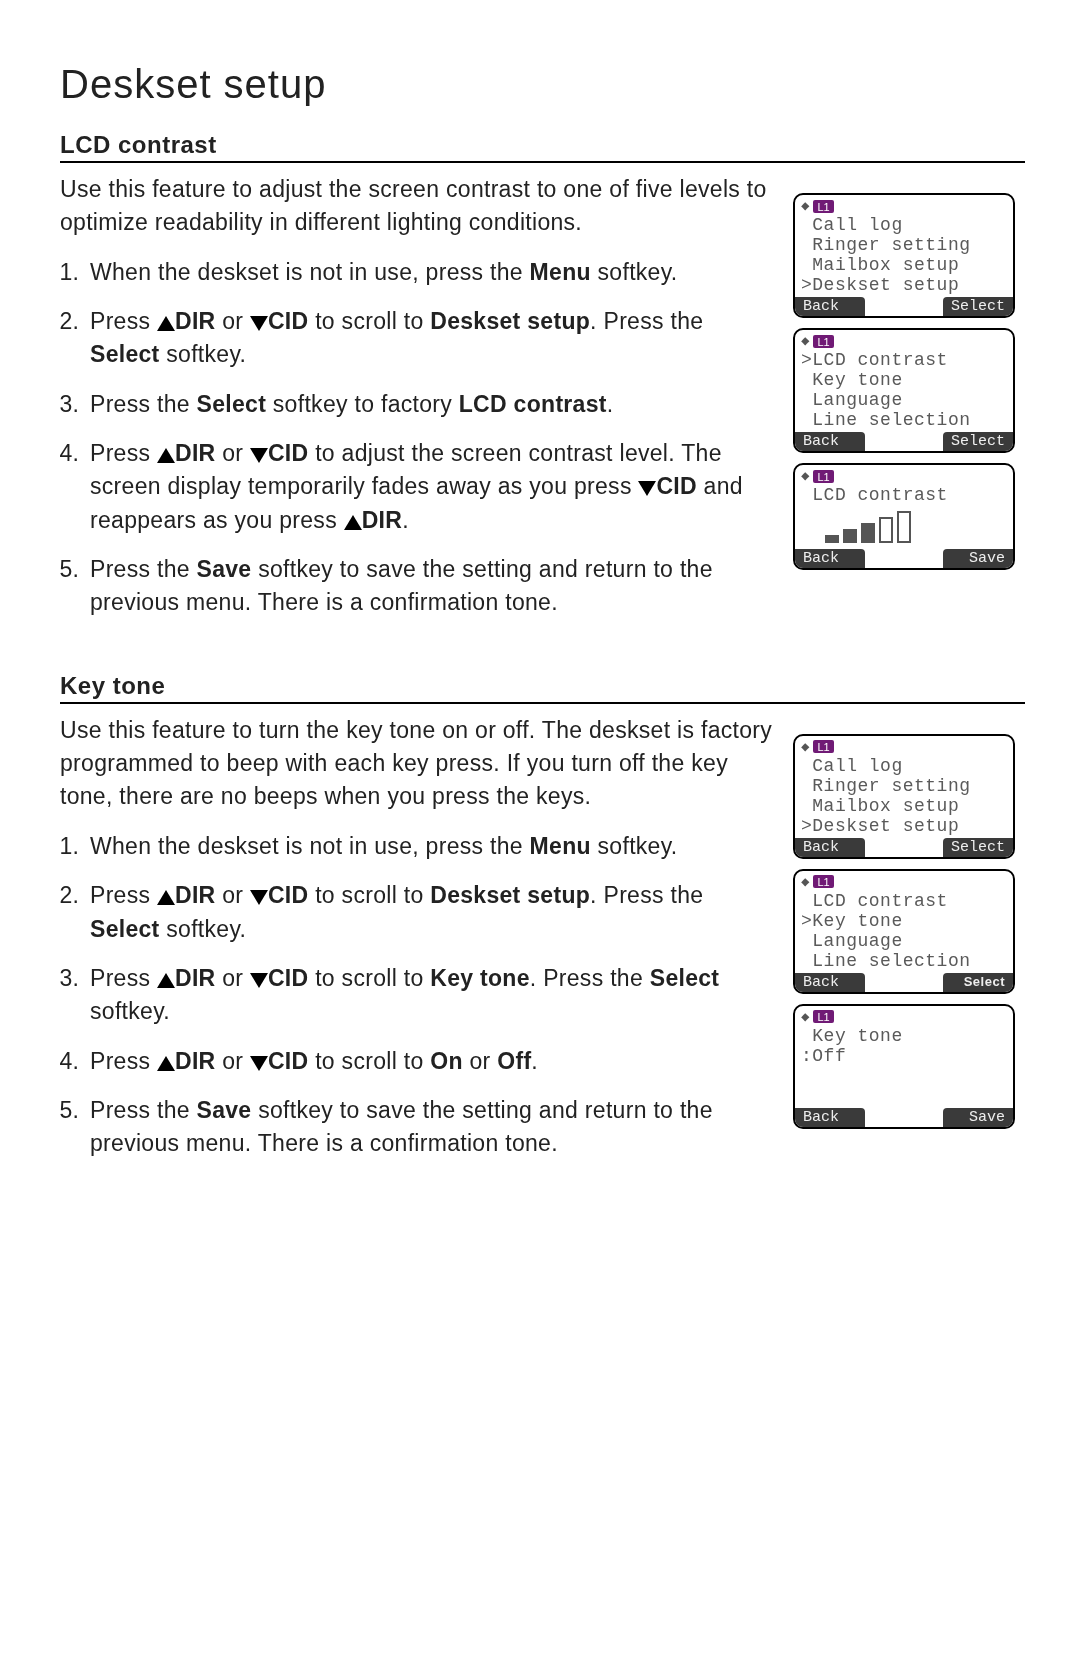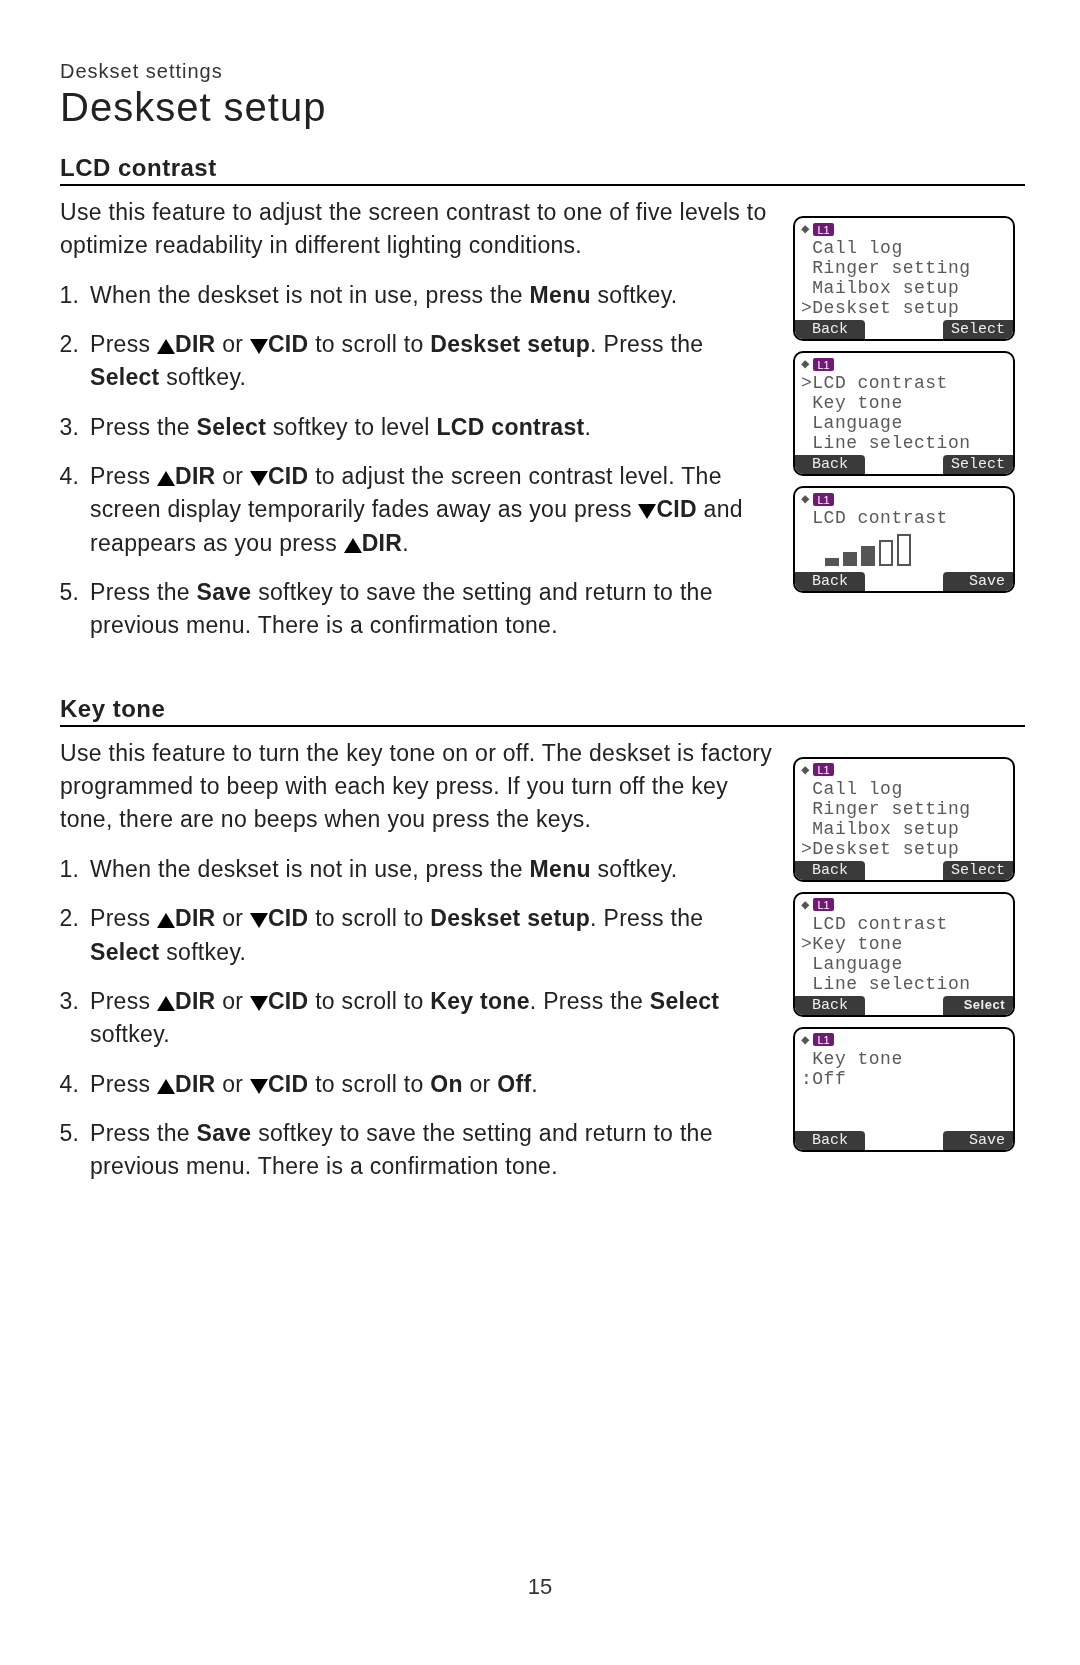--- a/index.html
+++ b/index.html
@@ -131,21 +131,21 @@
     border-bottom-right-radius: 8px;
     overflow: hidden;
   }
   .sk {
     background: #3a3a3a;
     color: #eee;
     font-size: 15px;
     padding: 1px 8px 1px 8px;
     font-family: "Courier New", monospace;
     min-width: 54px;
-    text-align: center;
+    text-align: left;
   }
   .sk.right { text-align: right; border-top-left-radius: 4px; }
   .sk.left { border-top-right-radius: 4px; }
   .sk.bold {
     font-family: Verdana, sans-serif;
     font-weight: 700;
     font-size: 13px;
     letter-spacing: 0.5px;
   }
   .bars {
@@ -167,37 +167,36 @@
     left: 0; right: 0;
     text-align: center;
     font-size: 22px;
     color: #333;
   }
 </style>
 </head>
 <body>
 
 <div class="page">
-  <div class="prehead">Deskset settings</div>
   <div class="title">Deskset setup</div>
 
   <div class="subhead">LCD contrast</div>
 
   <div class="content-row">
     <div class="content-left">
       <div class="para">Use this feature to adjust the screen contrast to one of five levels to optimize readability in different lighting conditions.</div>
       <ol class="steps">
         <li>
           <span>When the deskset is not in use, press the </span><span class="b">Menu</span><span> softkey.</span>
         </li>
         <li>
           <span>Press </span><span class="tri-up"></span><span class="b">DIR</span><span> or </span><span class="tri-down"></span><span class="b">CID</span><span> to scroll to </span><span class="b">Deskset setup</span><span>. Press the </span><span class="b">Select</span><span> softkey.</span>
         </li>
         <li>
-          <span>Press the </span><span class="b">Select</span><span> softkey to level </span><span class="b">LCD contrast</span><span>.</span>
+          <span>Press the </span><span class="b">Select</span><span> softkey to factory </span><span class="b">LCD contrast</span><span>.</span>
         </li>
         <li>
           <span>Press </span><span class="tri-up"></span><span class="b">DIR</span><span> or </span><span class="tri-down"></span><span class="b">CID</span><span> to adjust the screen contrast level. The screen display temporarily fades away as you press </span><span class="tri-down"></span><span class="b">CID</span><span> and reappears as you press </span><span class="tri-up"></span><span class="b">DIR</span><span>.</span>
         </li>
         <li>
           <span>Press the </span><span class="b">Save</span><span> softkey to save the setting and return to the previous menu. There is a confirmation tone.</span>
         </li>
       </ol>
     </div>
 
@@ -336,14 +335,13 @@
           <div class="lcd-line">&nbsp;</div>
         </div>
         <div class="lcd-softkeys">
           <span class="sk left">Back</span>
           <span class="sk right">Save</span>
         </div>
       </div>
     </div>
   </div>
 
-  <div class="page-num">15</div>
 </div>
 
 </body></html>

